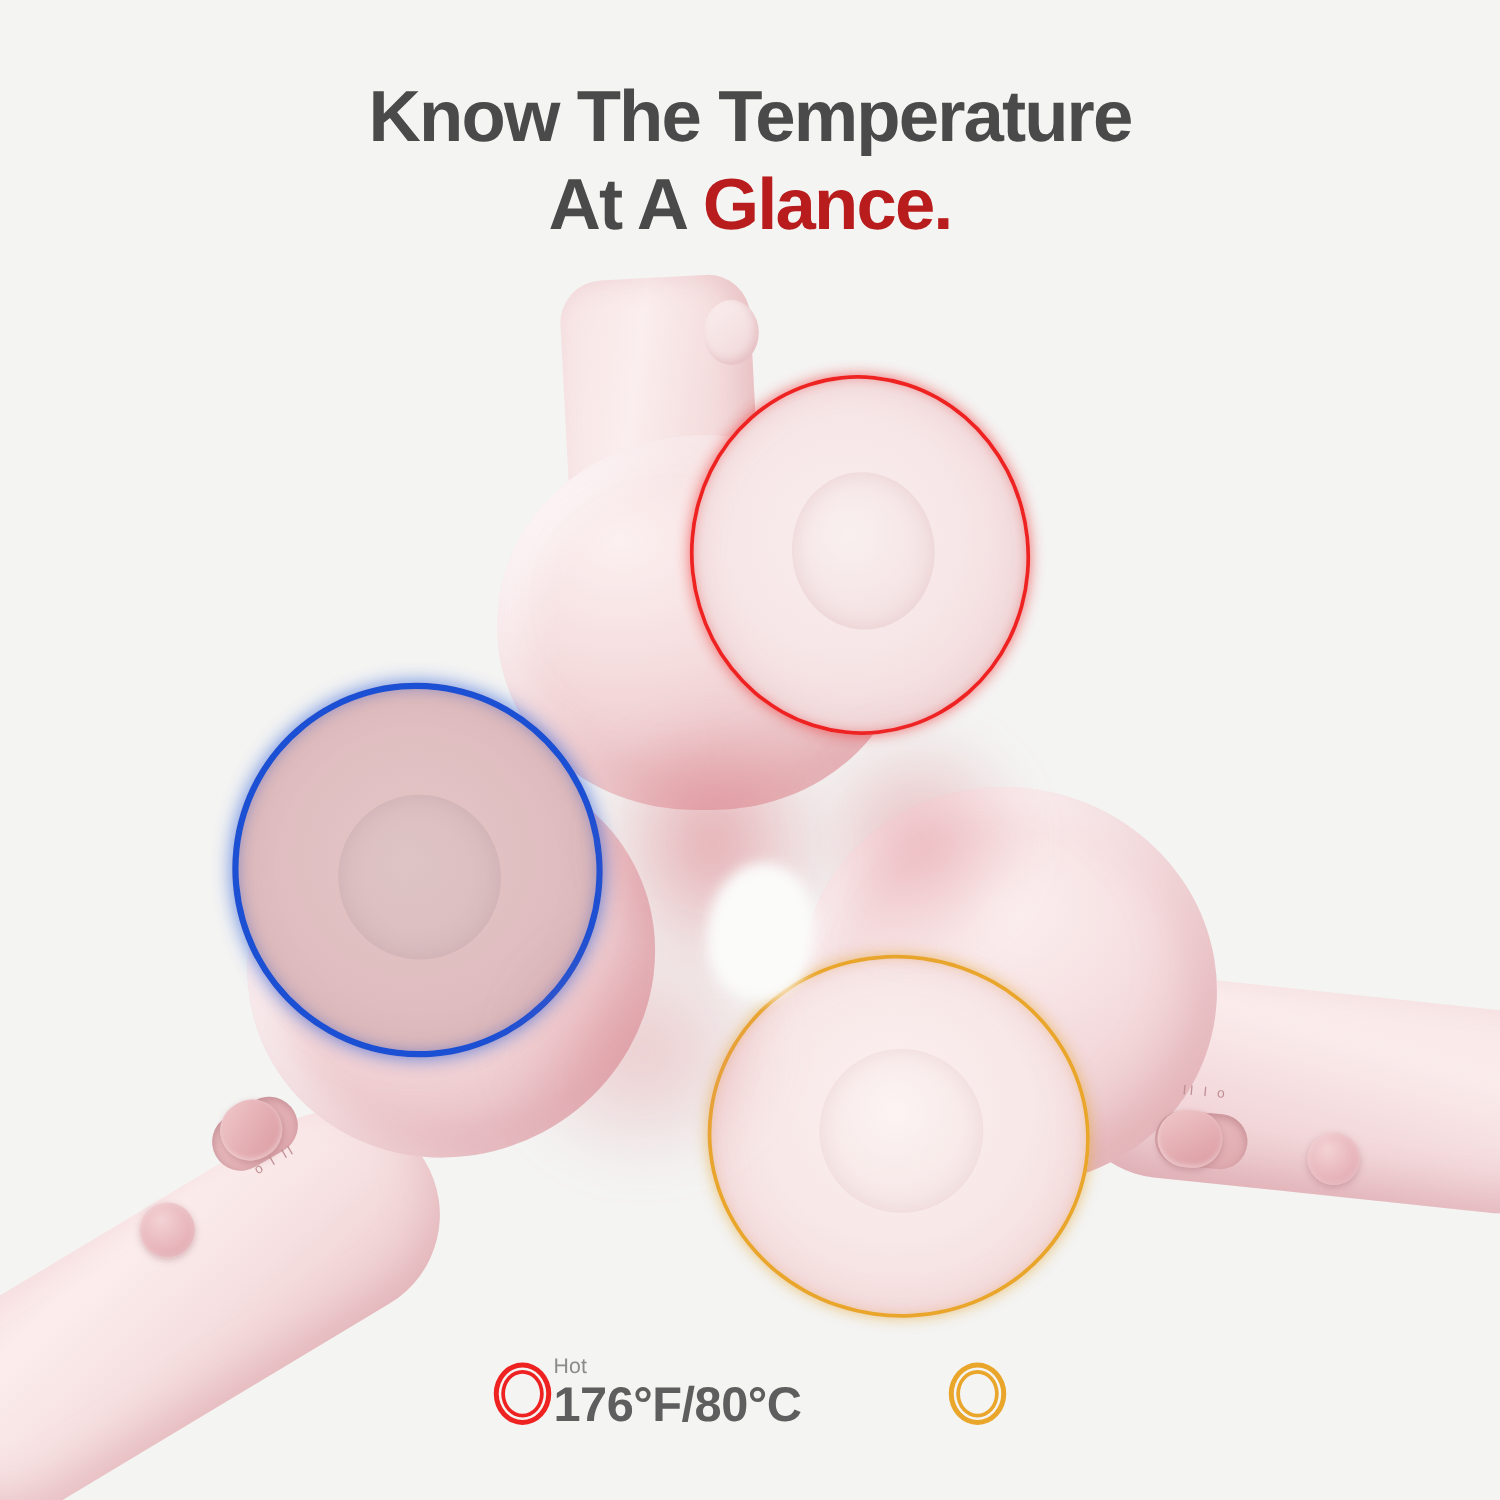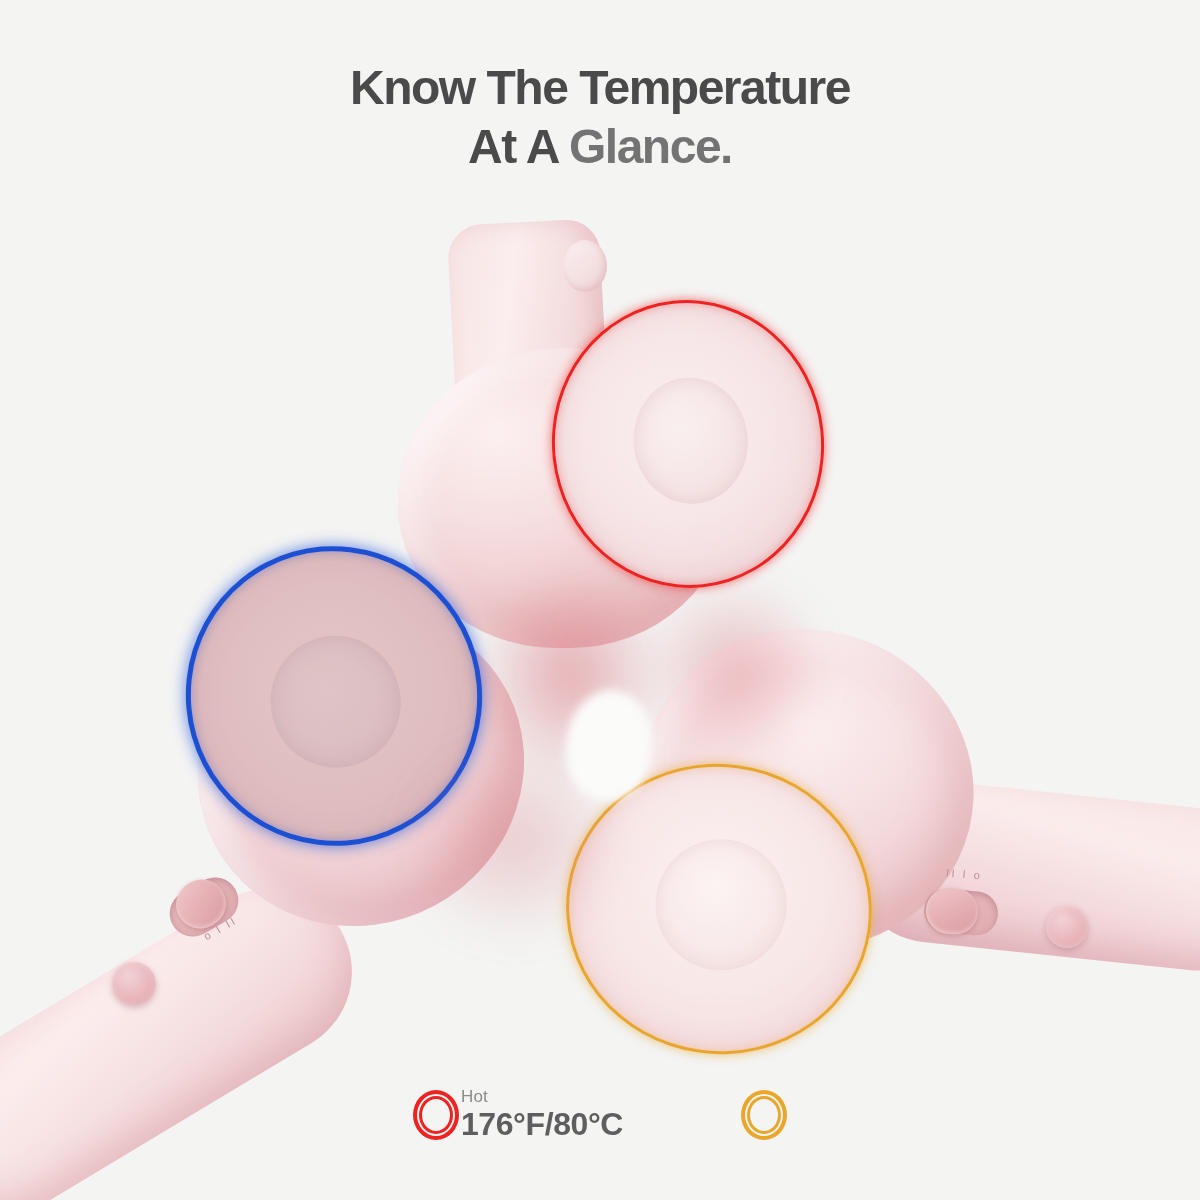--- a/index.html
+++ b/index.html
@@ -20,29 +20,29 @@
 
   
   .headline {
     position:absolute;
     top:62px; left:0; right:0;
     text-align:center;
     z-index:40;
     pointer-events:none;
   }
   .headline .line {
-    font-size:48px;
+    font-size:58px;
     font-weight:bold;
     letter-spacing:-1.5px;
     line-height:1.1;
     color:#4a4a4a;
     white-space:nowrap;
   }
   .headline .line2 { margin-top:6px; }
-  .accent { color:#737373; }
+  .accent { color:#b91c1c; }
 
   
   .product-area {
     position:absolute;
     top:0; left:0;
     width:1200px; height:1075px;
     z-index:10;
   }
 
   .unit { position:absolute; }
@@ -328,21 +328,21 @@
 
   .legend-text { display:flex; flex-direction:column; justify-content:center; }
   .legend-label {
     font-size:17px;
     font-weight:normal;
     color:#8b8b8b;
     line-height:1.15;
     letter-spacing:.2px;
   }
   .legend-value {
-    font-size:32px;
+    font-size:39px;
     font-weight:bold;
     color:#5e5e5e;
     line-height:1.12;
     letter-spacing:-.4px;
     white-space:nowrap;
   }
 </style>
 </head>
 <body>
 

